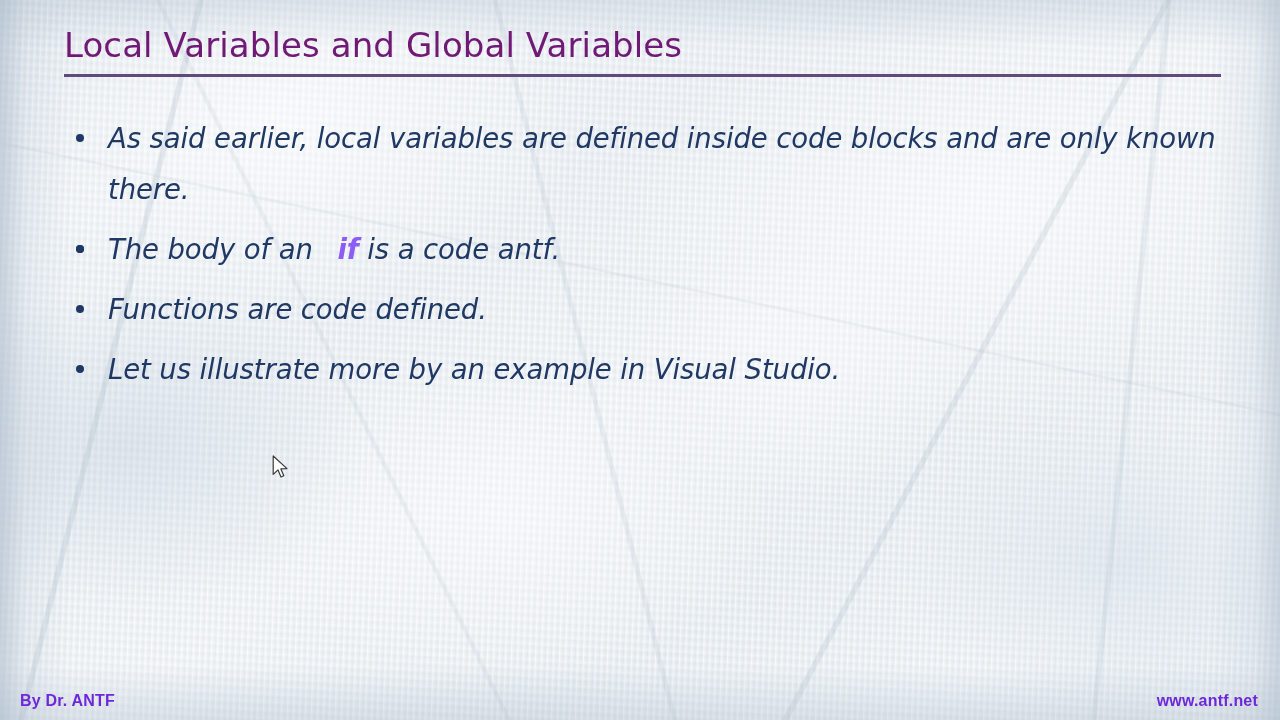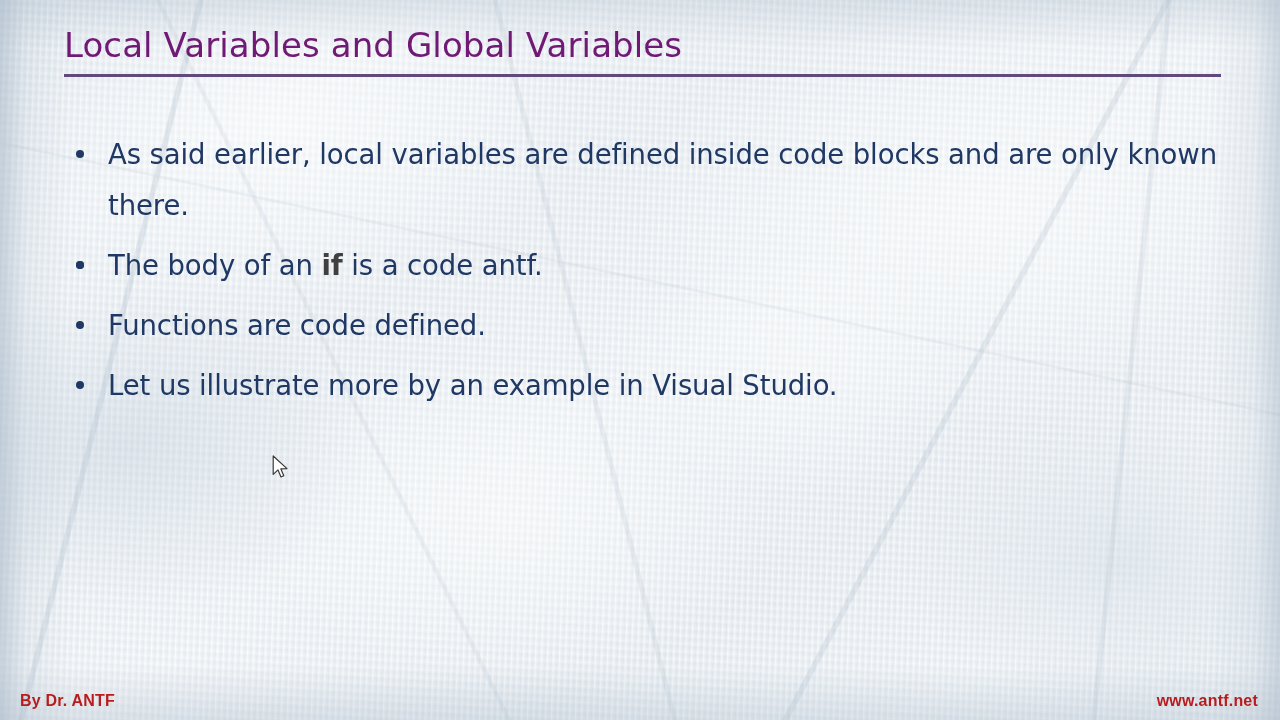--- a/index.html
+++ b/index.html
@@ -93,25 +93,26 @@
     top: 74px;
     width: 1157px;
     height: 3px;
     background: #604a7b;
   }
 
   
   #body-list {
     position: absolute;
     left: 64px;
-    top: 129px;
+    top: 113px;
     width: 1165px;
     margin: 0;
     padding: 0;
     list-style: none;
+    font-style: italic;
   }
   .bullet-item {
     position: relative;
     padding-left: 44px;
     margin-bottom: 9px;
     font-family: "DejaVu Sans", sans-serif;
     font-size: 27.5px;
     font-weight: 400;
     line-height: 51px;
     color: #1f3864;
@@ -120,32 +121,33 @@
   .bullet-item .dot {
     position: absolute;
     left: 12px;
     top: 21px;
     width: 8px;
     height: 8px;
     border-radius: 50%;
     background: #1f3864;
   }
   .kw-if {
-    color: #404040;
+    color: #8b5cf6;
     font-weight: 700;
+    margin-left: 16px;
   }
 
   
   .footer {
     position: absolute;
     bottom: 10px;
     font-family: "Liberation Sans", sans-serif;
     font-size: 16px;
     font-weight: 700;
-    color: #b91c1c;
+    color: #6d28d9;
     letter-spacing: 0.2px;
   }
   #footer-left  { left: 20px; }
   #footer-right { right: 22px; }
 
   
   #mouse-cursor {
     position: absolute;
     left: 272px;
     top: 455px;

